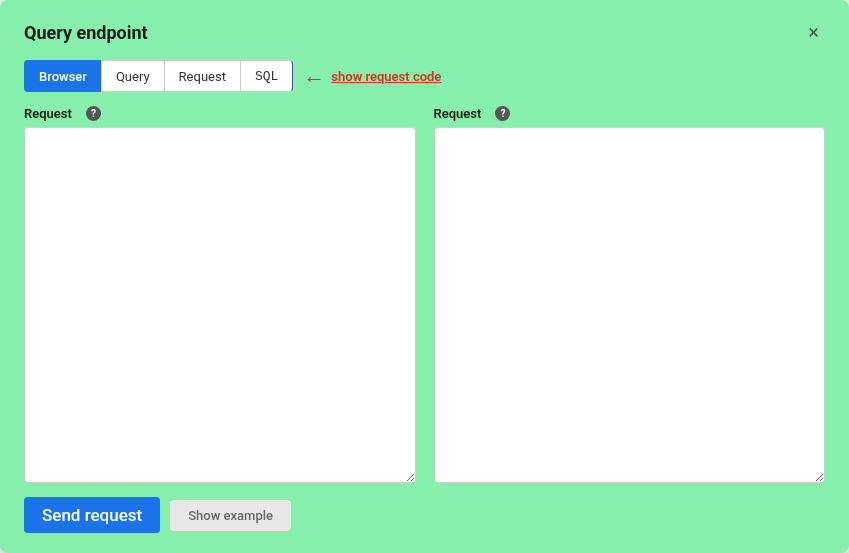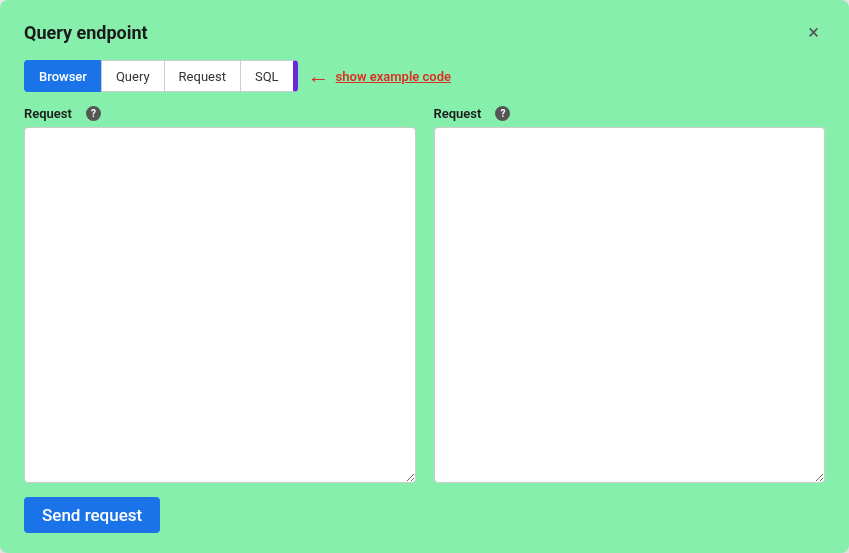--- a/index.html
+++ b/index.html
@@ -78,21 +78,22 @@
       border-right: none;
       height: 32px;
     }
 
     .tab-btn:first-child {
       border-radius: 4px 0 0 4px;
     }
 
     .tab-btn:last-of-type {
       border-radius: 0 4px 4px 0;
-      border-right: 5px solid #6d28d9;
+      border-right: 1px solid #6d28d9;
+      font-family: Liberation Mono, monospace;
     }
 
     .tab-btn.active {
       background: #1a73e8;
       color: #fff;
       border-color: #1a73e8;
       font-weight: 500;
     }
 
     .show-example-annotation {
@@ -210,21 +211,21 @@
     </div>
 
     <div class="tabs-row">
       <button class="tab-btn active">Browser</button>
       <button class="tab-btn">Query</button>
       <button class="tab-btn">Request</button>
       <button class="tab-btn">SQL</button>
 
       <div class="show-example-annotation">
         <span class="arrow-icon">←</span>
-        <span class="show-example-text">show example code</span>
+        <span class="show-example-text">show request code</span>
       </div>
     </div>
 
     <div class="panels-row">
 
       <div class="panel">
         <div class="panel-label">
           <span>Request</span>
           <span class="help-icon">?</span>
         </div>
@@ -236,16 +237,17 @@
           <span>Request</span>
           <span class="help-icon">?</span>
         </div>
         <textarea class="panel-textarea" style=""></textarea>
       </div>
 
     </div>
 
     <div class="footer">
       <button class="send-btn">Send request</button>
+      <button class="show-example-btn">Show example</button>
     </div>
 
   </div>
 </div>
 
 </body></html>

